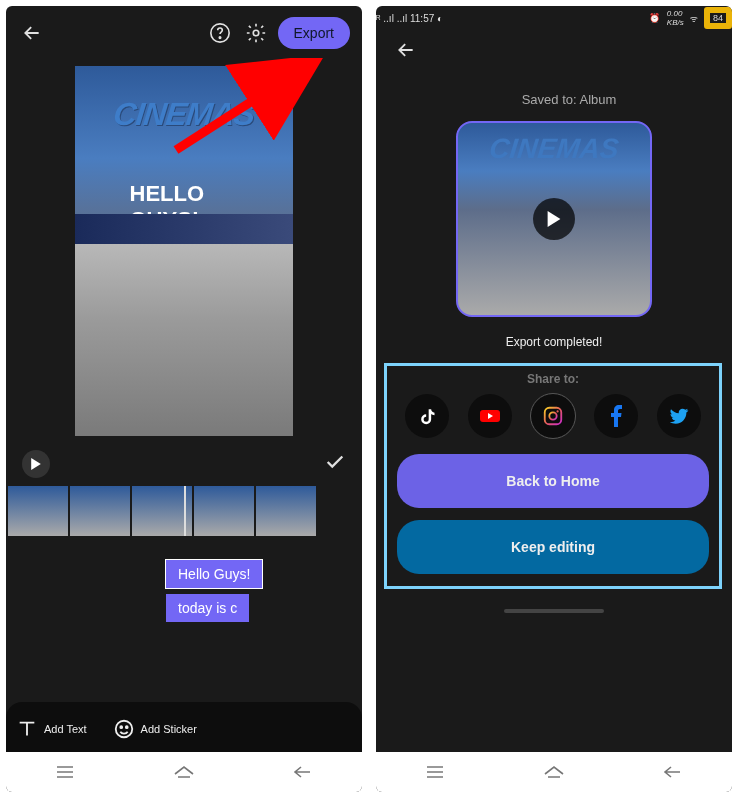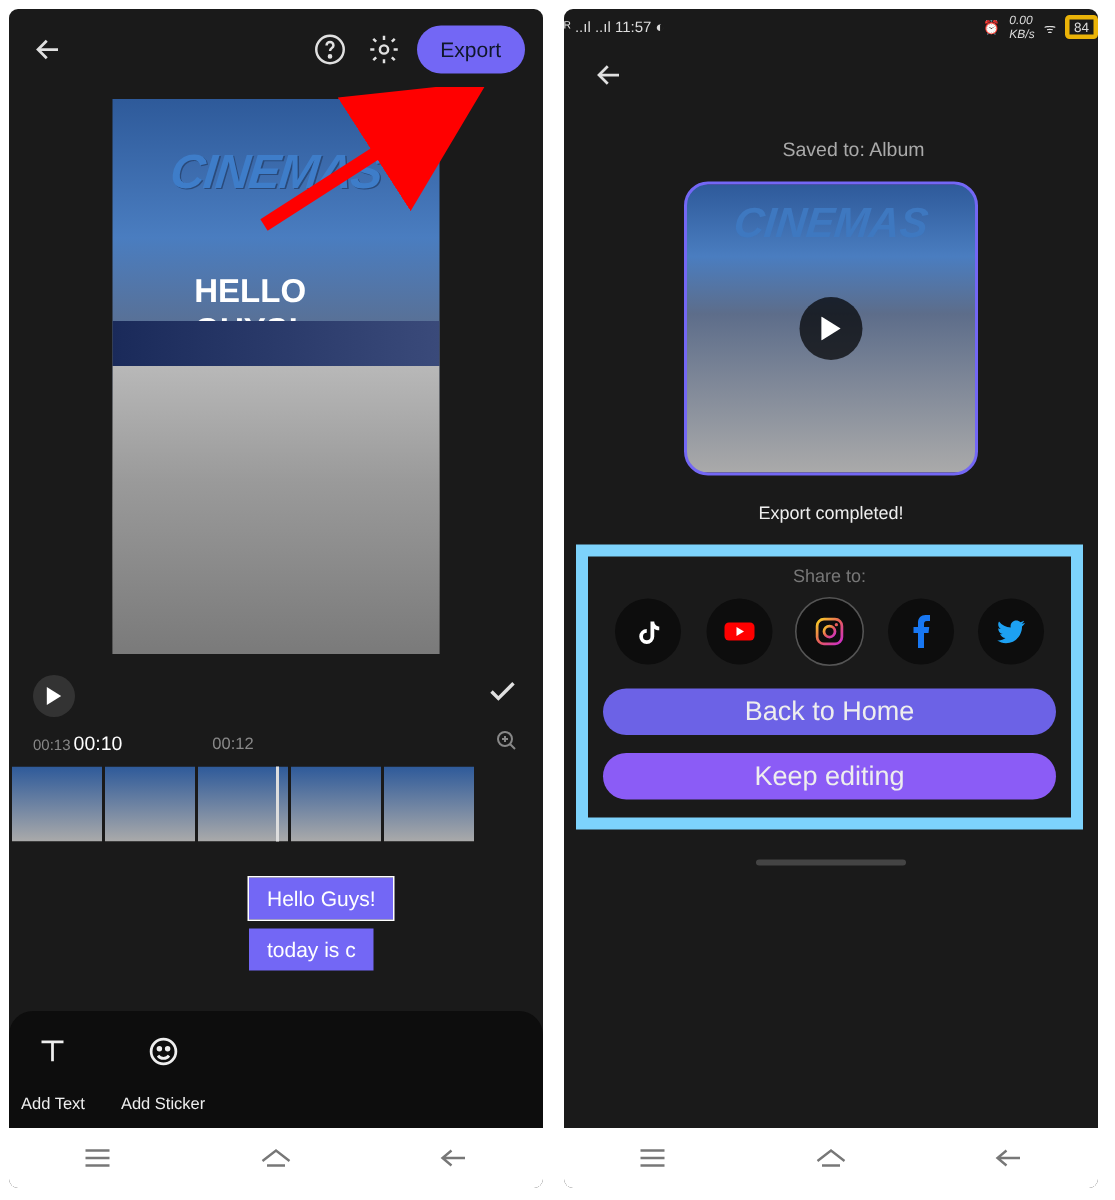--- a/index.html
+++ b/index.html
@@ -133,22 +133,22 @@
   .text-chip.sel { outline: 1px solid #fff; }
   .tool-area {
     margin-top: auto;
     background: #0d0d0d;
     padding: 14px 8px 10px 8px;
     border-radius: 16px 16px 0 0;
     display: flex;
     gap: 24px;
   }
   .tool {
-    display: flex; flex-direction: column; align-items: center;
-    color: #eee; font-size: 11px; gap: 16px;
+    display: flex; flex-direction: row; align-items: center;
+    color: #eee; font-size: 11px; gap: 4px;
   }
   .tool .ticon {
     width: 26px; height: 26px;
     display: flex; align-items: center; justify-content: center;
   }
   .navbar {
     height: 40px;
     background: #fff;
     display: flex;
     justify-content: space-around;
@@ -195,40 +195,41 @@
   }
   .thumb-box .playbtn {
     position: absolute; top: 50%; left: 50%; transform: translate(-50%,-50%);
     width: 42px; height: 42px; border-radius: 50%;
     background: rgba(0,0,0,0.7);
     display: flex; align-items: center; justify-content: center;
   }
   .export-done { text-align: center; color: #eee; font-size: 12px; margin-top: 18px; }
   .share-section {
     margin: 14px 10px 0 8px;
-    border: 8px solid #7dd3fc;
+    border: 3px solid #7dd3fc;
     padding: 6px 10px 12px 10px;
+    font-weight: bold;
   }
   .share-label { text-align: center; color: #777; font-size: 12px; margin-bottom: 8px; }
   .share-row { display: flex; justify-content: space-between; padding: 0 8px; }
   .sh {
     width: 44px; height: 44px; border-radius: 50%;
     background: #0d0d0d;
     display: flex; align-items: center; justify-content: center;
   }
   .sh.sel { outline: 1px solid #555; }
   .big-btn {
     margin-top: 16px;
-    height: 31px;
+    height: 54px;
     border-radius: 22px;
     display: flex; align-items: center; justify-content: center;
-    font-size: 18px; color: #eee;
+    font-size: 14px; color: #eee;
   }
   .big-btn.primary { background: #6c62e6; }
-  .big-btn.secondary { background: #8b5cf6; margin-top: 12px; }
+  .big-btn.secondary { background: #0369a1; margin-top: 12px; }
   .handle-bar {
     width: 100px; height: 4px; background: #444; border-radius: 2px;
     margin: 20px auto 0 auto;
   }
 </style>
 </head>
 <body>
 
 <div class="phone">
 
@@ -281,30 +282,20 @@
         </svg>
     </div>
     <div class="spacer"></div>
     <div class="checkmark">
       <svg width="22" height="22" viewBox="0 0 24 24" fill="none" stroke="#e0e0e0" stroke-width="2.5">
           <path d="M4 12l5 5L20 6"></path>
         </svg>
     </div>
   </div>
 
-  <div class="time-row">
-    <span class="time-main"><span class="small">00:13</span><span>00:10</span></span>
-    <span class="time-center">00:12</span>
-    <span class="zoom">
-      <svg width="16" height="16" viewBox="0 0 24 24" fill="none" stroke="#888" stroke-width="2">
-          <circle cx="10" cy="10" r="7"></circle>
-          <path d="M15 15l5 5M10 7v6M7 10h6"></path>
-        </svg>
-    </span>
-  </div>
 
   <div class="timeline">
     <div class="thumb"></div>
     <div class="thumb"></div>
     <div class="thumb"></div>
     <div class="thumb"></div>
     <div class="thumb"></div>
     <div class="playhead"></div>
   </div>
 
@@ -359,21 +350,21 @@
 
 <div class="phone">
   <div class="statusbar">
     <span>
       <span>ᴿ ..ıl ..ıl </span><span>11:57</span><span> ◐</span>
     </span>
     <span class="sb-right">
       <span>⏰</span>
       <span style="font-size:8px;font-style:italic;">0.00<br>KB/s</span>
       <span>ᯤ</span>
-      <span style="border:3px solid #eab308; border-radius:3px; padding:0 3px;">84</span>
+      <span style="border:6px solid #eab308; border-radius:3px; padding:0 3px;">84</span>
     </span>
   </div>
 
   <div class="back-row">
     <div class="icon-btn">
       <svg width="20" height="20" viewBox="0 0 24 24" fill="none" stroke="#e0e0e0" stroke-width="2.2">
           <path d="M20 12H5"></path>
           <path d="M11 5l-7 7 7 7"></path>
         </svg>
     </div>

